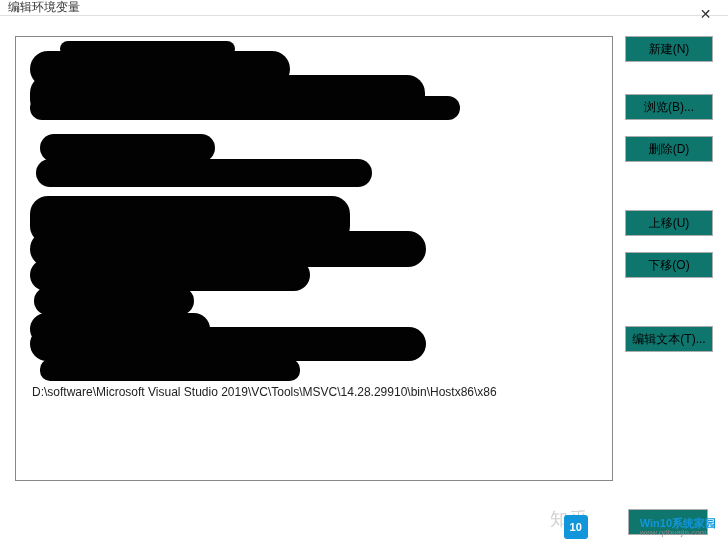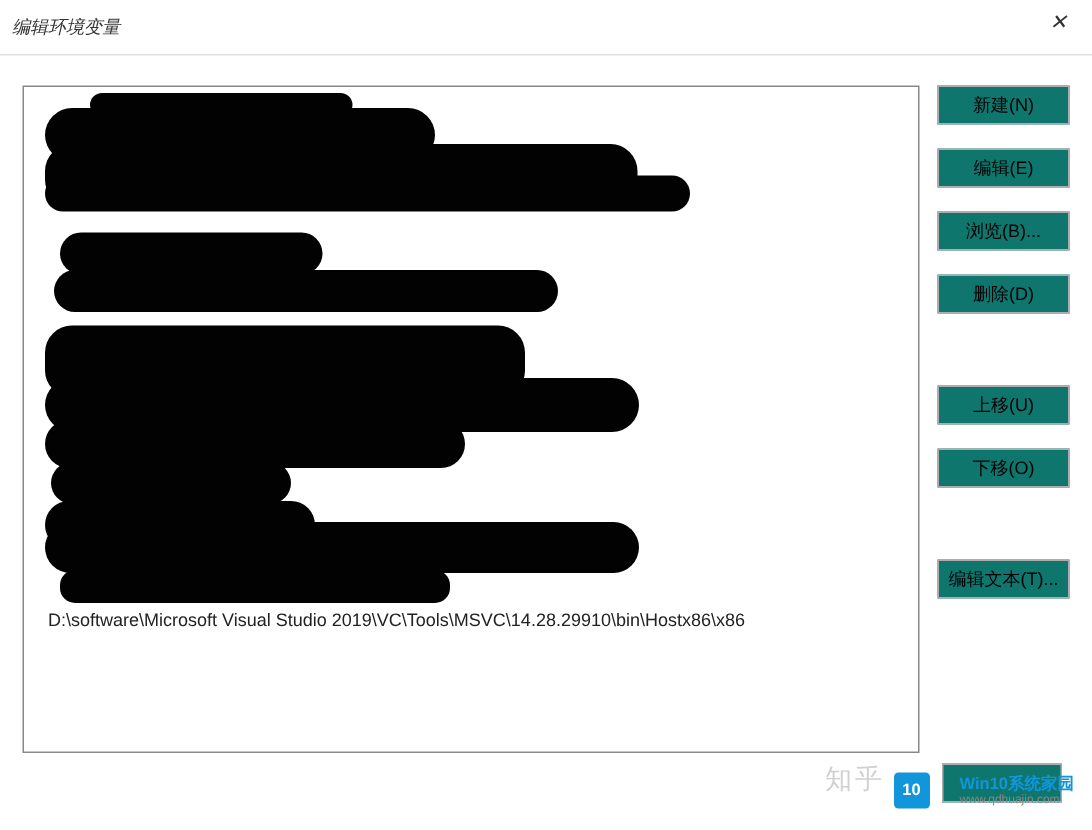--- a/index.html
+++ b/index.html
@@ -10,28 +10,27 @@
     body {
       font-family: "Microsoft YaHei", "Segoe UI", Tahoma, sans-serif;
       font-size: 12px;
       background: #ffffff;
       width: 728px;
       height: 553px;
       overflow: hidden;
       position: relative;
     }
     .titlebar {
-      height: 37px;
+      height: 16px;
       background: #ffffff;
       border-bottom: 1px solid #e0e0e0;
       display: flex;
       align-items: center;
       padding-left: 8px;
       position: relative;
-      font-style: italic;
     }
     .titlebar-text {
       color: #333;
       font-size: 12px;
     }
     .close-btn {
       position: absolute;
       right: 0;
       top: 0;
       width: 45px;
@@ -131,20 +130,21 @@
       font-weight: bold;
       display: flex;
       align-items: center;
       justify-content: center;
       border-radius: 3px;
     }
     .logo-text {
       display: flex;
       flex-direction: column;
       line-height: 1;
+      margin-left: 32px;
     }
     .logo-line1 {
       color: #1296db;
       font-size: 11px;
       font-weight: bold;
     }
     .logo-line2 {
       color: #888;
       font-size: 8px;
     }
@@ -176,21 +176,20 @@
       <div class="blob" style="left:0px; top:272px; width:180px; height:32px;"></div>
       <div class="blob" style="left:0px; top:286px; width:396px; height:34px;"></div>
       <div class="blob" style="left:10px; top:318px; width:260px; height:22px; border-radius:10px;"></div>
     </div>
     <div class="visible-path">D:\software\Microsoft Visual Studio 2019\VC\Tools\MSVC\14.28.29910\bin\Hostx86\x86</div>
   </div>
 
   <div class="button-column">
     <button class="win-btn">新建(N)</button>
     <div class="gap-small"></div>
-    <button class="win-btn">编辑(E)</button>
     <div class="gap-small"></div>
     <button class="win-btn">浏览(B)...</button>
     <div class="gap-small"></div>
     <button class="win-btn">删除(D)</button>
     <div class="gap-big"></div>
     <button class="win-btn">上移(U)</button>
     <div class="gap-small"></div>
     <button class="win-btn">下移(O)</button>
     <div class="gap-big"></div>
     <button class="win-btn">编辑文本(T)...</button>

